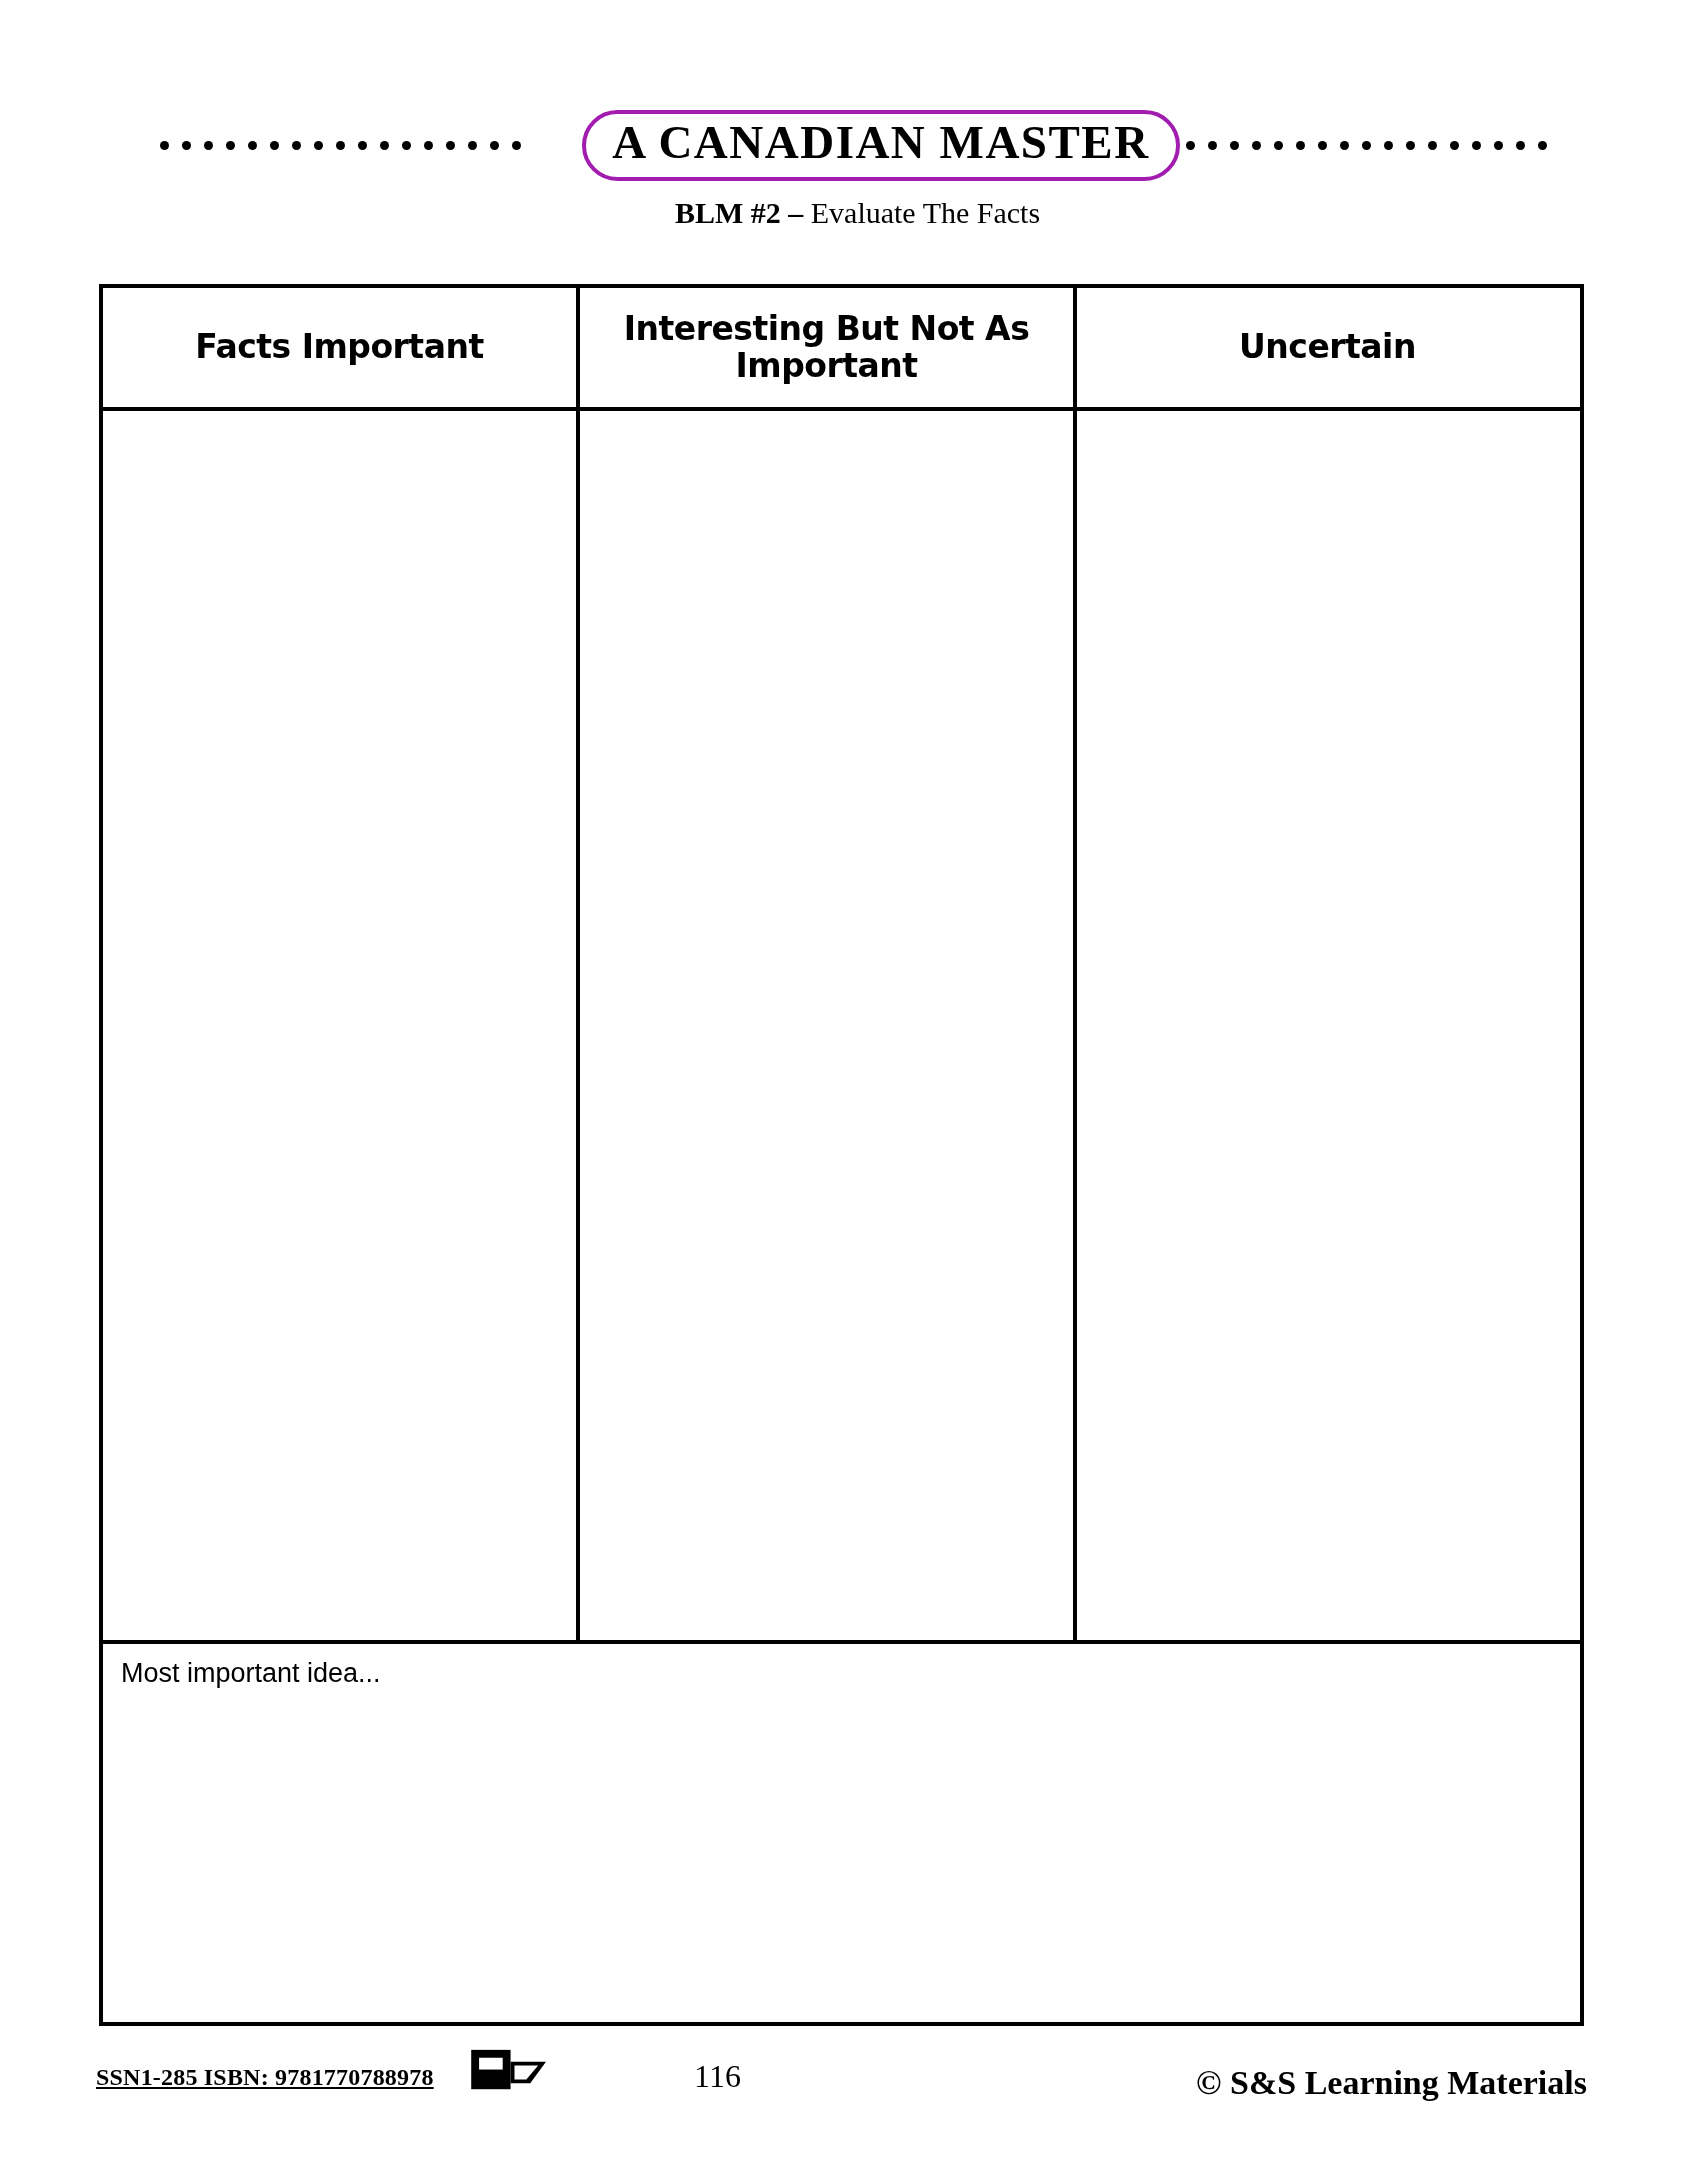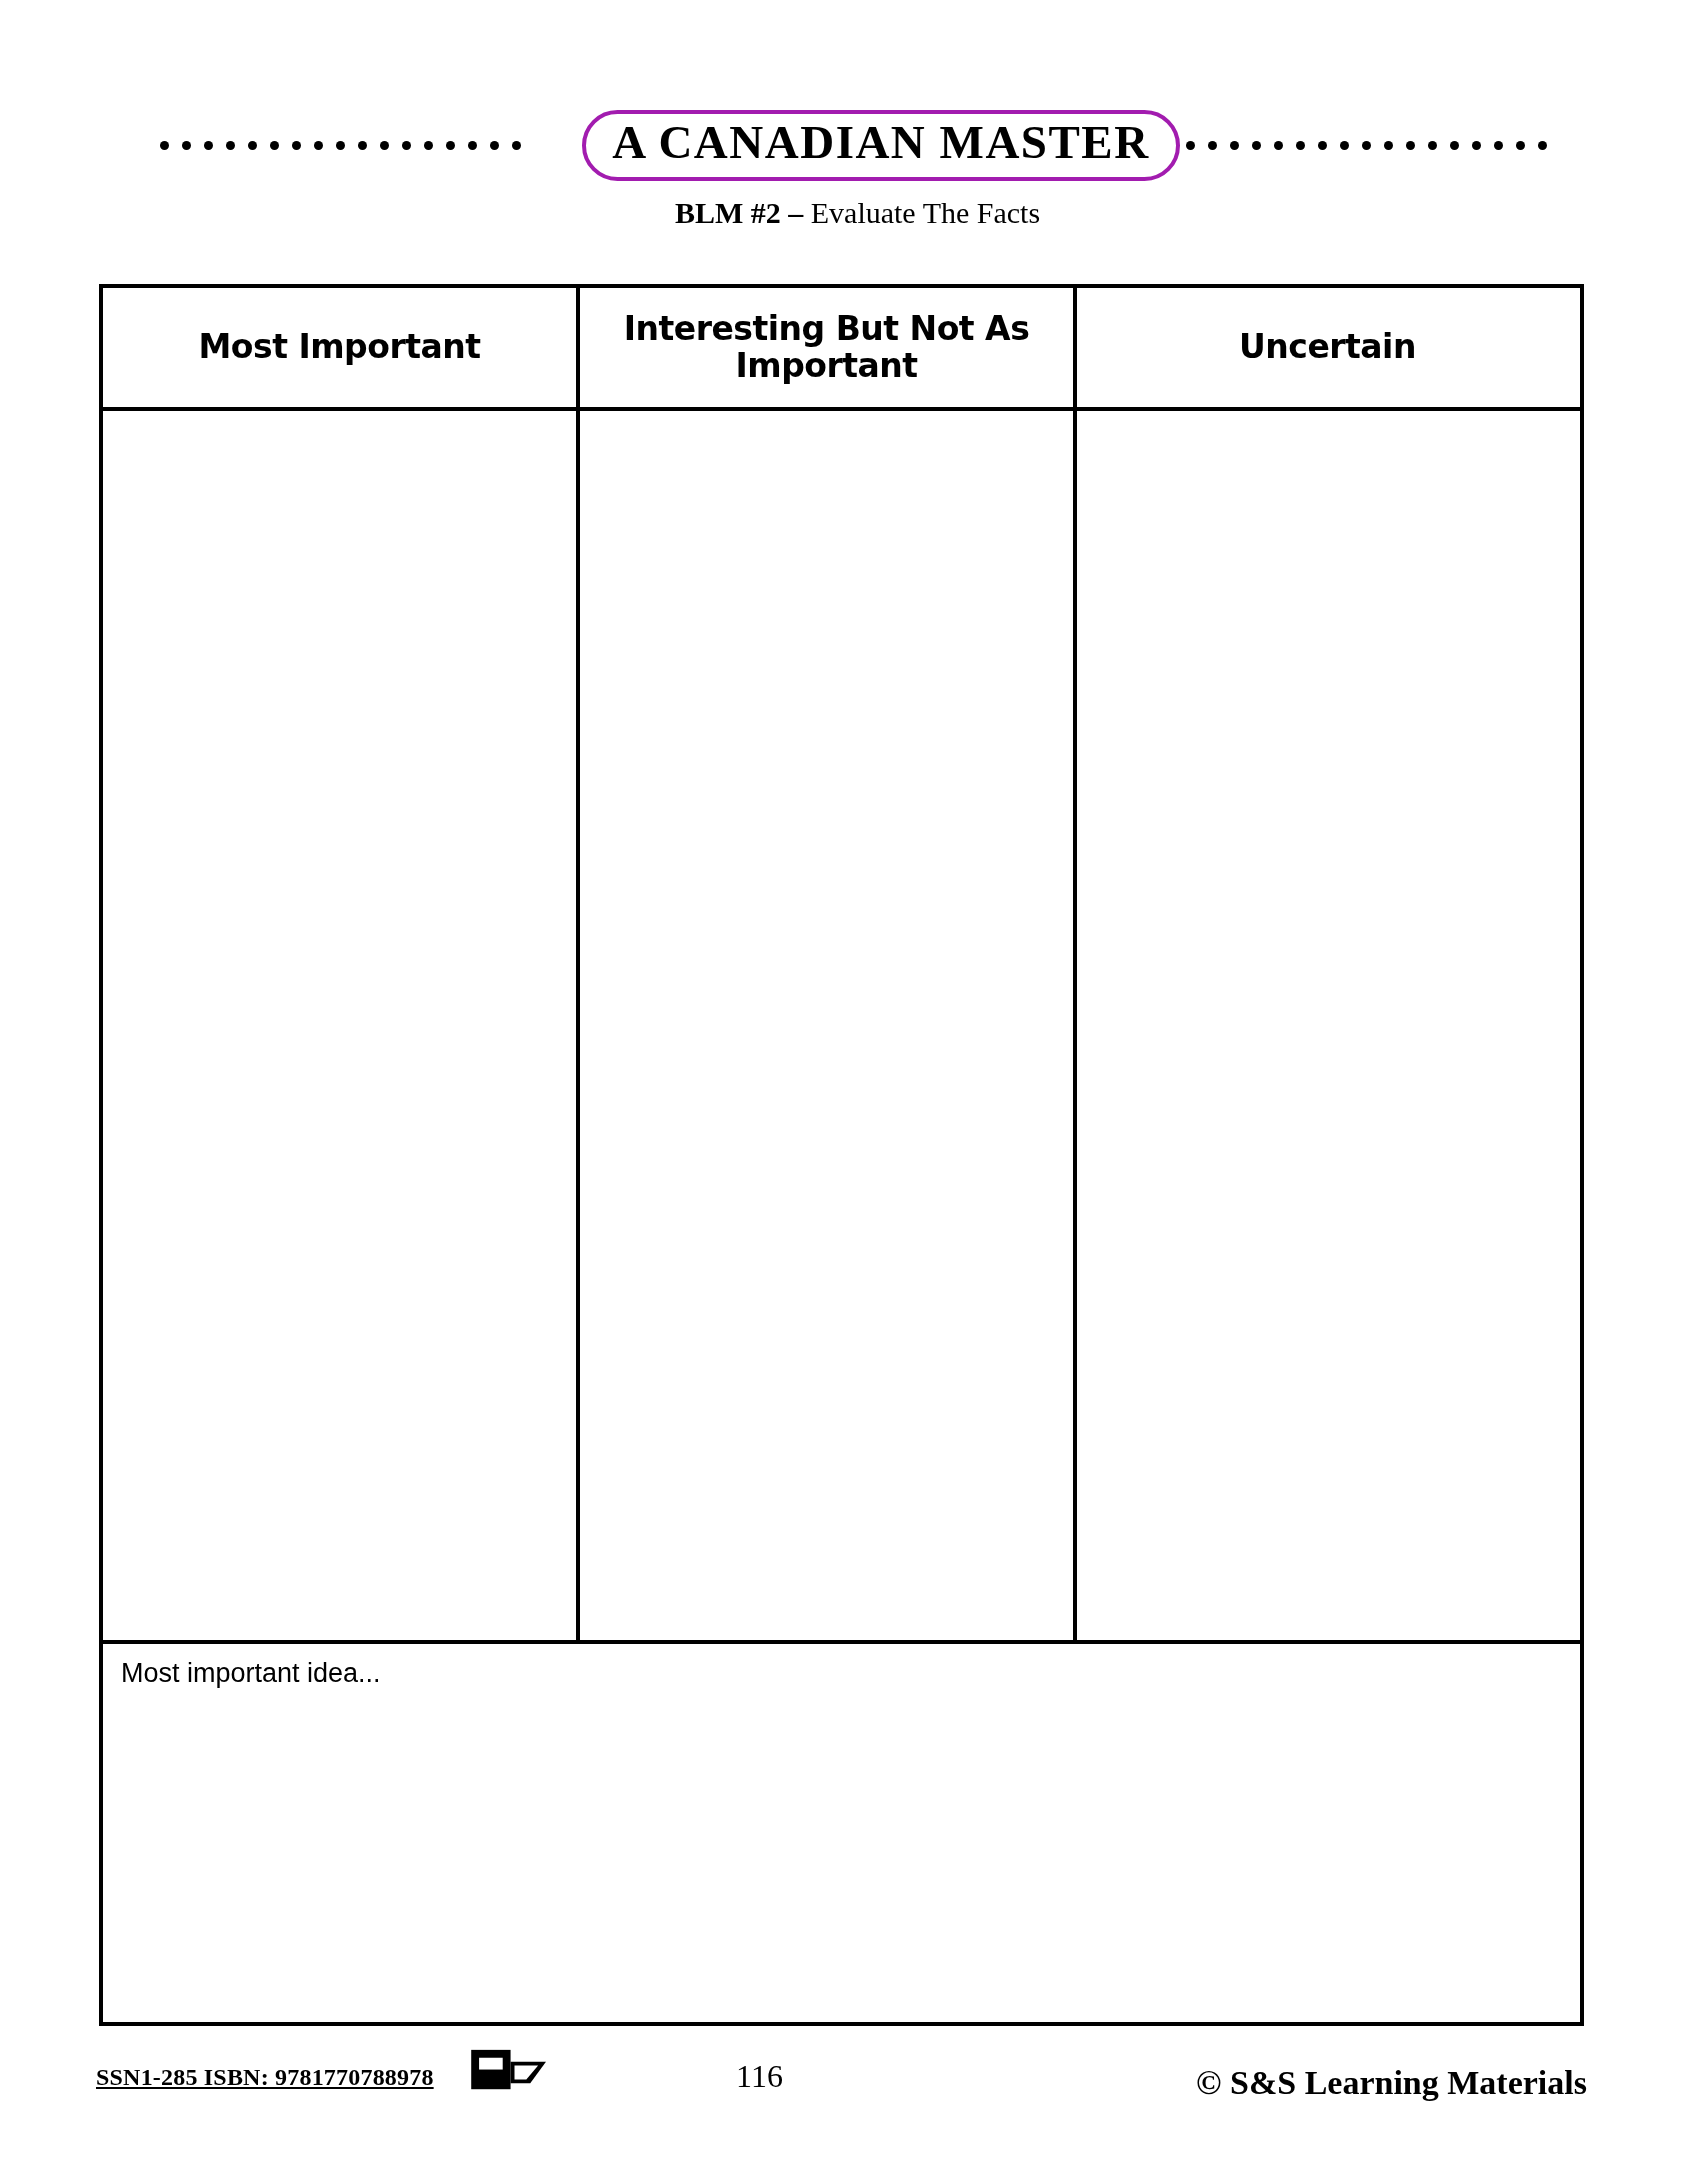--- a/index.html
+++ b/index.html
@@ -164,21 +164,20 @@
     width: 99px;
     height: 61px;
   }
   .footer-page {
     position: absolute;
     left: 0;
     top: 4px;
     width: 1435px;
     text-align: center;
     font-size: 32px;
-    padding-left: 42px;
   }
   .footer-right {
     position: absolute;
     right: 96px;
     top: 10px;
     font-family: "Liberation Serif", serif;
     font-weight: bold;
     font-size: 34px;
   }
 </style>
@@ -233,21 +232,21 @@
     </div>
   </div>
 
   <div class="subtitle">
     <span class="blm">BLM #2</span><span class="dash"> – </span><span class="sub-rest">Evaluate The Facts</span>
   </div>
 
   <div class="table-wrap">
 
     <div class="thead">
-      <div class="th col1">Most Important</div>
+      <div class="th col1">Facts Important</div>
       <div class="th col2">Interesting But Not As Important</div>
       <div class="th col3">Uncertain</div>
     </div>
 
     <div class="tbody">
       <div class="td col1"></div>
       <div class="td col2"></div>
       <div class="td col3"></div>
     </div>
 

